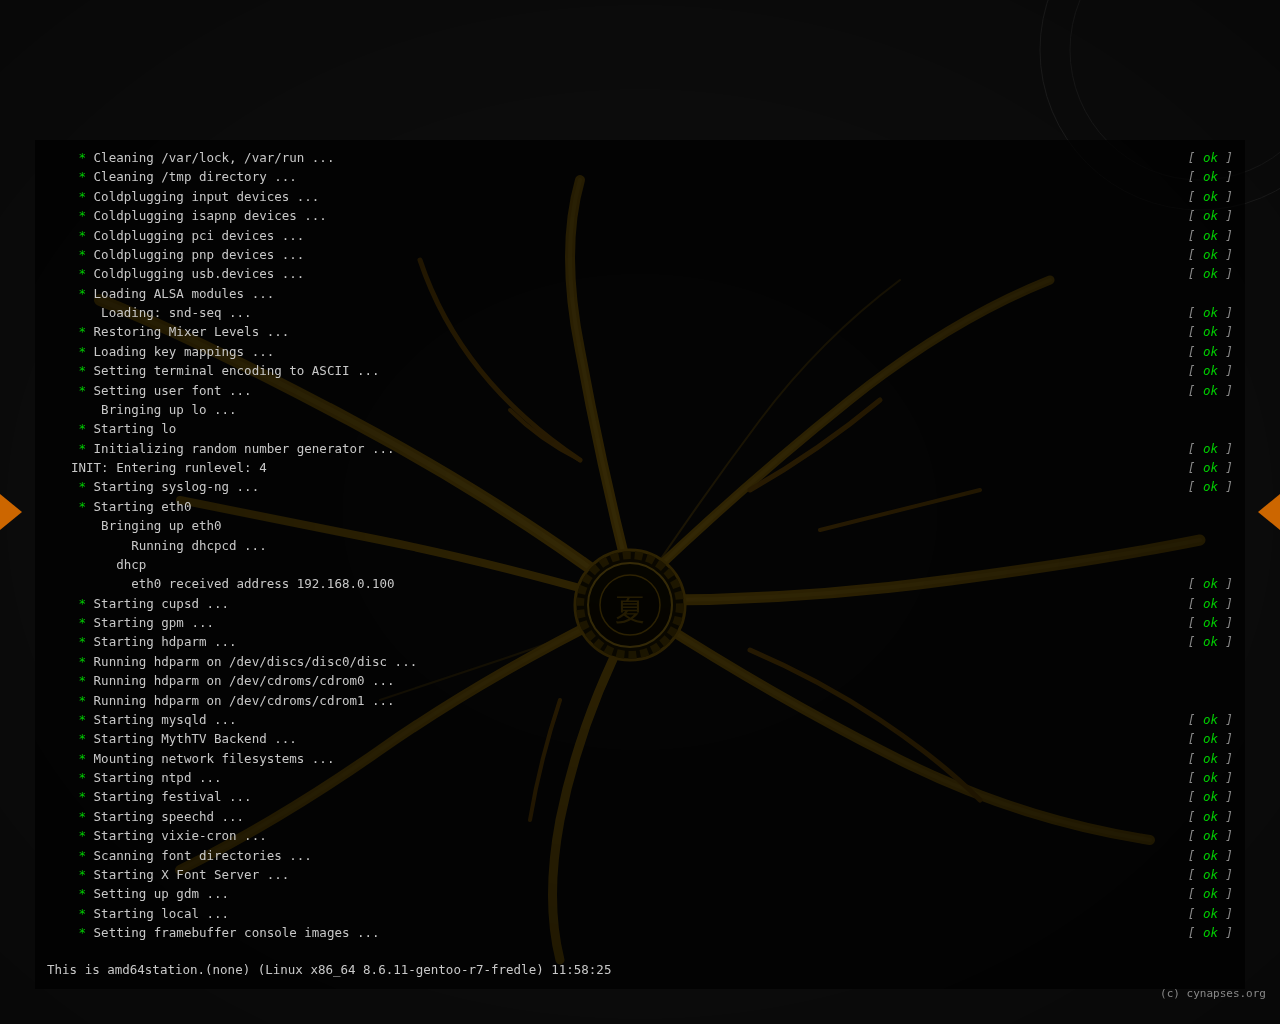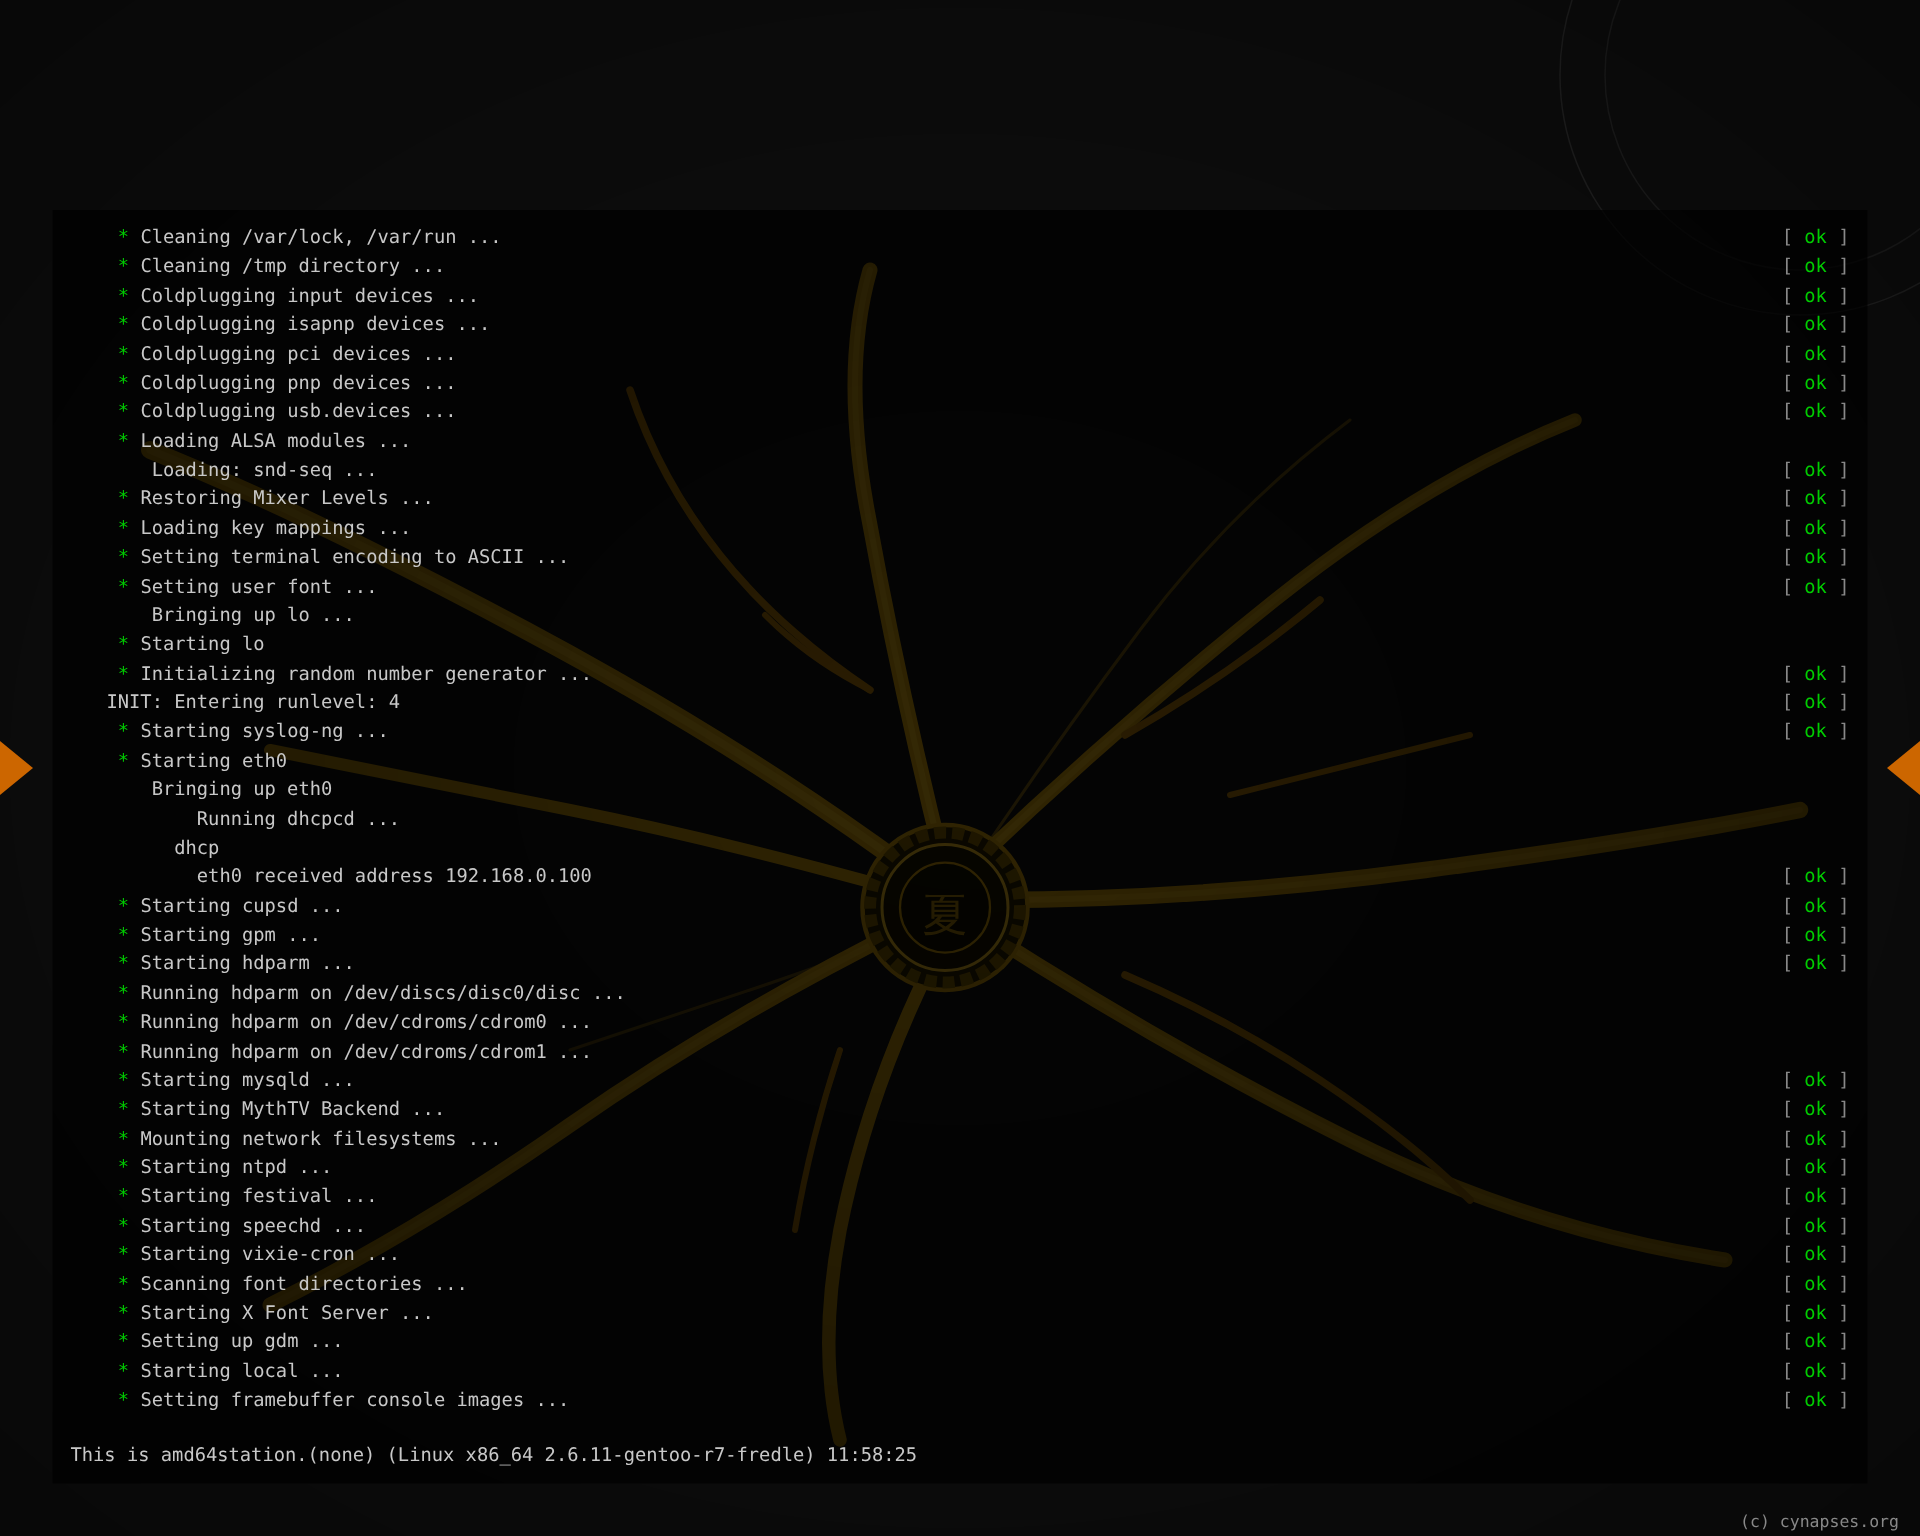--- a/index.html
+++ b/index.html
@@ -58,36 +58,37 @@
     }
 
     .line-text .star {
       color: #00cc00;
     }
 
     .status-ok {
       color: #00cc00;
       min-width: 60px;
       text-align: right;
+      font-style: italic;
     }
 
     .status-bracket {
       color: #888;
     }
 
     .login-section {
       margin-top: 18px;
       color: #c8c8c8;
       font-size: 12.5px;
       line-height: 1.65;
     }
 
     .watermark {
       position: absolute;
-      bottom: 3px;
+      bottom: 24px;
       right: 14px;
       color: #888;
       font-size: 11px;
       z-index: 5;
       font-family: monospace;
     }
 
     
     .arrow-left {
       position: absolute;
@@ -221,21 +222,21 @@
         <div class="line"><span class="line-text"> <span class="star">*</span> Starting festival ...</span><span class="status-ok"><span class="status-bracket" style="color:#888">[ </span>ok<span class="status-bracket" style="color:#888"> ]</span></span></div>
         <div class="line"><span class="line-text"> <span class="star">*</span> Starting speechd ...</span><span class="status-ok"><span class="status-bracket" style="color:#888">[ </span>ok<span class="status-bracket" style="color:#888"> ]</span></span></div>
         <div class="line"><span class="line-text"> <span class="star">*</span> Starting vixie-cron ...</span><span class="status-ok"><span class="status-bracket" style="color:#888">[ </span>ok<span class="status-bracket" style="color:#888"> ]</span></span></div>
         <div class="line"><span class="line-text"> <span class="star">*</span> Scanning font directories ...</span><span class="status-ok"><span class="status-bracket" style="color:#888">[ </span>ok<span class="status-bracket" style="color:#888"> ]</span></span></div>
         <div class="line"><span class="line-text"> <span class="star">*</span> Starting X Font Server ...</span><span class="status-ok"><span class="status-bracket" style="color:#888">[ </span>ok<span class="status-bracket" style="color:#888"> ]</span></span></div>
         <div class="line"><span class="line-text"> <span class="star">*</span> Setting up gdm ...</span><span class="status-ok"><span class="status-bracket" style="color:#888">[ </span>ok<span class="status-bracket" style="color:#888"> ]</span></span></div>
         <div class="line"><span class="line-text"> <span class="star">*</span> Starting local ...</span><span class="status-ok"><span class="status-bracket" style="color:#888">[ </span>ok<span class="status-bracket" style="color:#888"> ]</span></span></div>
         <div class="line"><span class="line-text"> <span class="star">*</span> Setting framebuffer console images ...</span><span class="status-ok"><span class="status-bracket" style="color:#888">[ </span>ok<span class="status-bracket" style="color:#888"> ]</span></span></div>
       </div>
     <div class="login-section" id="login-section">
-        <div>This is amd64station.(none) (Linux x86_64 2.6.11-gentoo-r7-fredle)  11:58:25</div>
+        <div>This is amd64station.(none) (Linux x86_64 8.6.11-gentoo-r7-fredle)  11:58:25</div>
         <div></div>
       </div>
   </div>
 </div>
 
 <div class="watermark">(c) cynapses.org</div>
 
 <style>
 @keyframes blink {
   0%, 100% { opacity: 1; }

